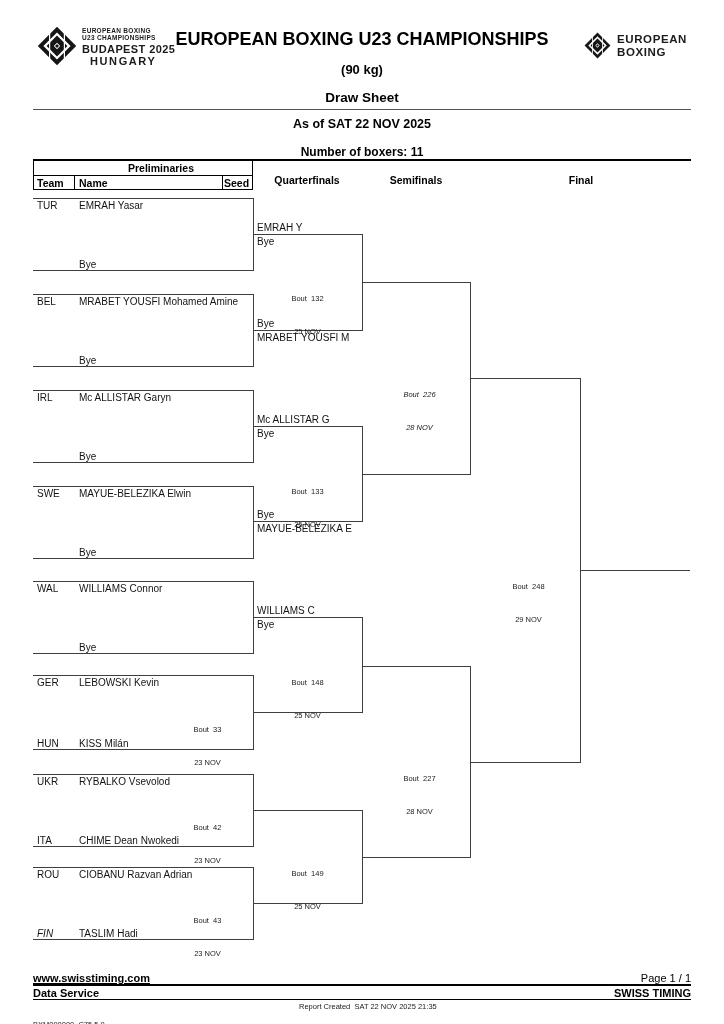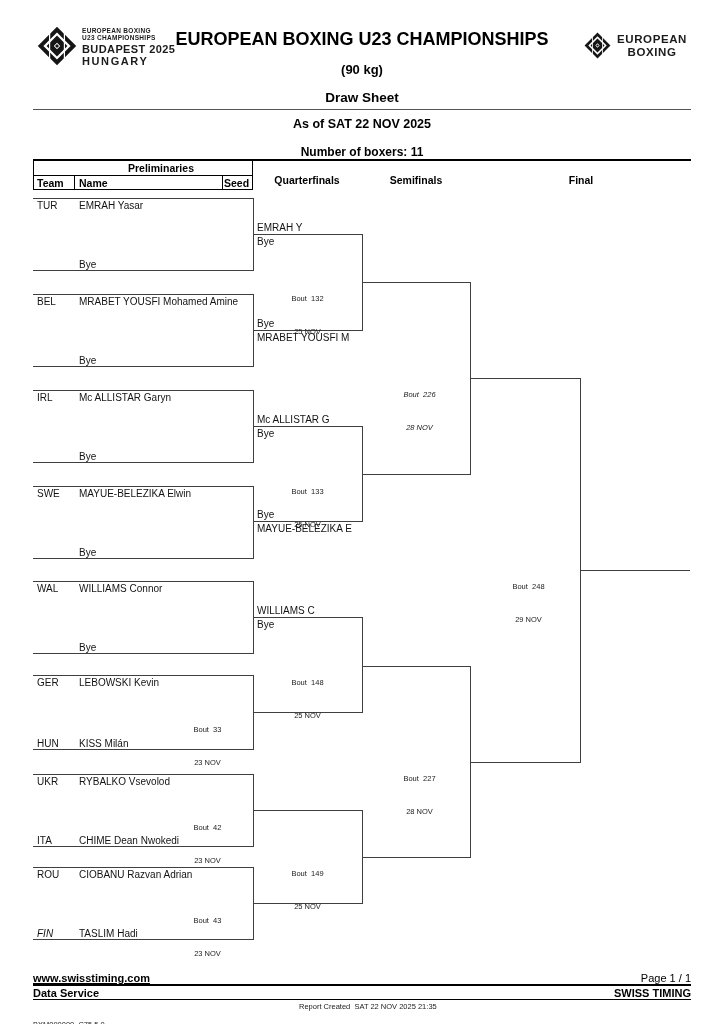--- a/index.html
+++ b/index.html
@@ -20,23 +20,23 @@
   .bout{position:absolute;width:105px;text-align:center;font-size:7.5px;line-height:11px;
         white-space:pre;color:#1a1a1a;}
   .ch{position:absolute;font-size:10.5px;font-weight:bold;color:#000;white-space:pre;}
   .ctr{text-align:center;}
   .hdr{position:absolute;left:33px;width:658px;text-align:center;font-weight:bold;color:#000;white-space:pre;}
   
   .logoL{position:absolute;left:37px;top:26px;display:flex;}
   .logoL .txt{margin-left:5px;padding-top:1px;}
   .lgA{font-size:6.5px;line-height:7px;font-weight:bold;letter-spacing:.3px;color:#1b1b1b;}
   .lgB{font-size:11px;line-height:11.5px;font-weight:bold;letter-spacing:.4px;color:#1b1b1b;margin-top:3px;}
-  .lgC{font-size:11px;line-height:11.5px;font-weight:bold;letter-spacing:1.6px;color:#1b1b1b;}
+  .lgC{font-size:11px;line-height:11.5px;font-weight:bold;letter-spacing:1.6px;color:#1b1b1b;margin-left:8px;}
   .logoR{position:absolute;left:584px;top:32px;display:flex;align-items:center;}
-  .logoR .txt{margin-left:6px;font-size:11.5px;line-height:12.5px;font-weight:bold;letter-spacing:.6px;color:#1b1b1b;text-align:center;}
+  .logoR .txt{margin-left:6px;font-size:11.5px;line-height:12.5px;font-weight:bold;letter-spacing:.6px;color:#1b1b1b;}
   
   .f-b{position:absolute;font-size:11px;font-weight:bold;color:#000;white-space:pre;}
   .f-n{position:absolute;font-size:11px;color:#000;white-space:pre;}
   .f-s{position:absolute;font-size:7.5px;color:#222;white-space:pre;}
 </style>
 </head>
 <body>
 
 <div class="page">
 

